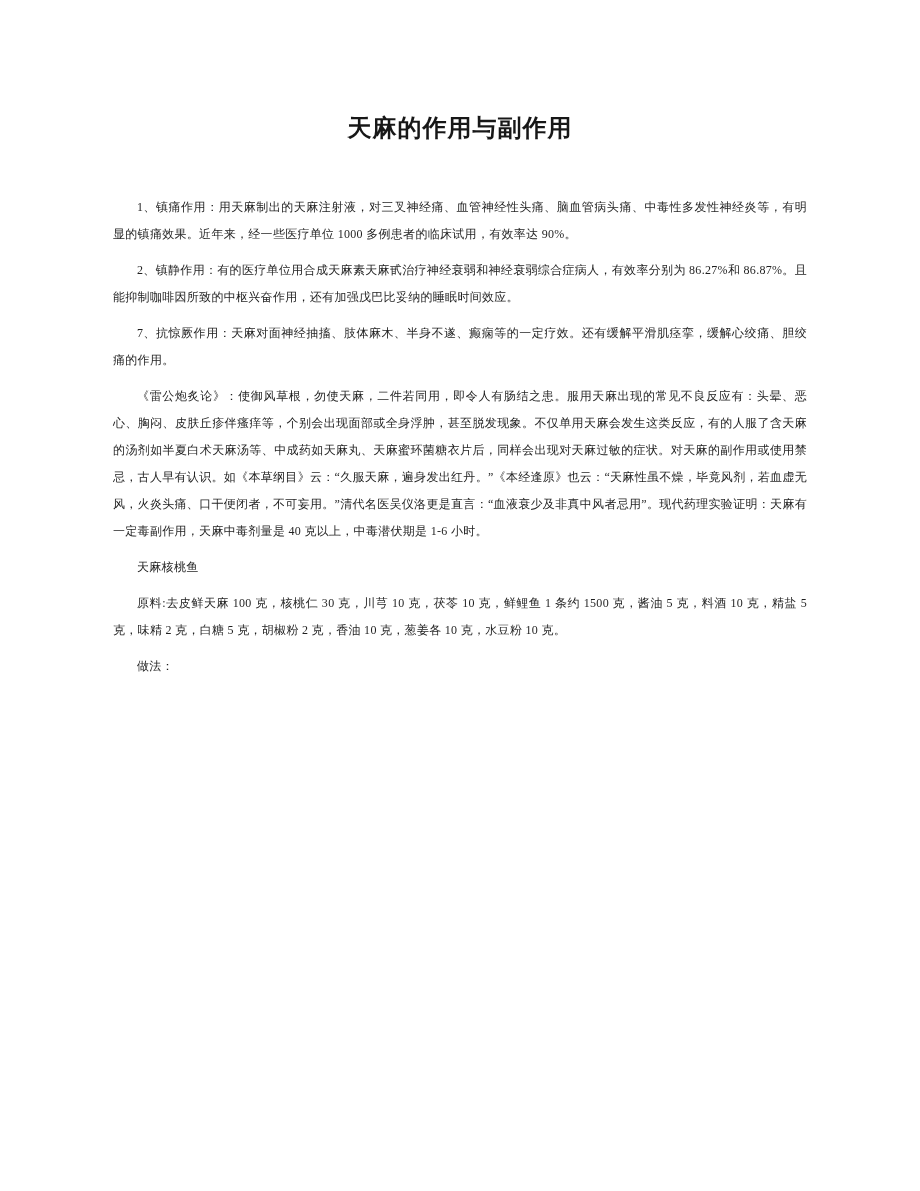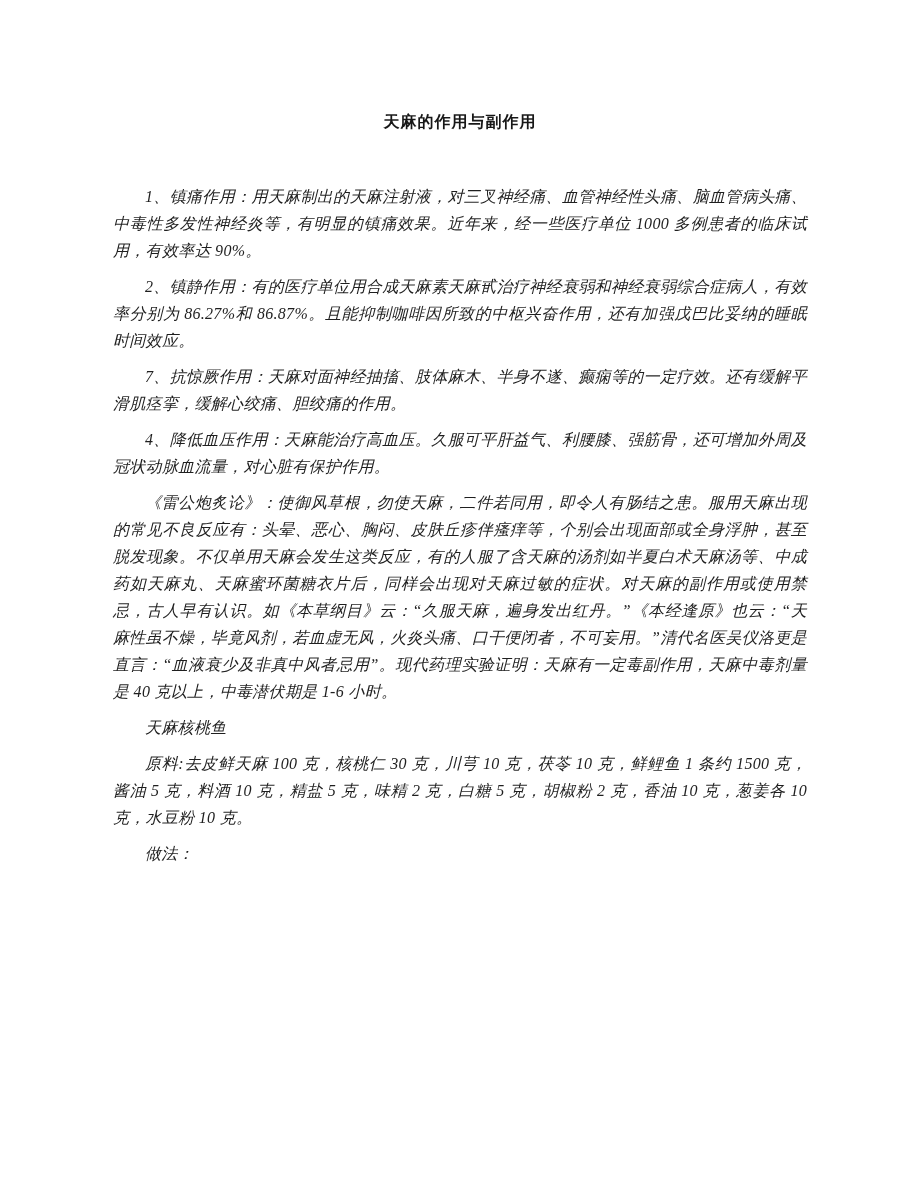--- a/index.html
+++ b/index.html
@@ -13,47 +13,45 @@
     height: 1191px;
     margin: 0 auto;
     background: #ffffff;
     overflow: hidden;
     font-family: "Liberation Serif", "DejaVu Serif", serif;
     color: #1f1f1f;
     box-sizing: border-box;
     padding: 112px 113px 0 113px;
   }
   .doc-title {
-    font-size: 16px;
+    font-size: 24px;
     font-weight: bold;
     text-align: center;
     letter-spacing: 1px;
     margin: 0 0 50px 0;
     color: #171717;
   }
   .doc-body p {
-    font-size: 16px;
+    font-size: 12px;
     line-height: 27px;
     text-align: justify;
     text-indent: 2em;
     margin: 0 0 9px 0;
     letter-spacing: 0.3px;
     word-break: break-all;
-    font-style: italic;
   }
 </style>
 </head>
 <body>
 
 <div class="page">
   <h1 class="doc-title">天麻的作用与副作用</h1>
 
   <div class="doc-body">
     <p>1、镇痛作用：用天麻制出的天麻注射液，对三叉神经痛、血管神经性头痛、脑血管病头痛、中毒性多发性神经炎等，有明显的镇痛效果。近年来，经一些医疗单位 1000 多例患者的临床试用，有效率达 90%。</p>
     <p>2、镇静作用：有的医疗单位用合成天麻素天麻甙治疗神经衰弱和神经衰弱综合症病人，有效率分别为 86.27%和 86.87%。且能抑制咖啡因所致的中枢兴奋作用，还有加强戊巴比妥纳的睡眠时间效应。</p>
     <p>7、抗惊厥作用：天麻对面神经抽搐、肢体麻木、半身不遂、癫痫等的一定疗效。还有缓解平滑肌痉挛，缓解心绞痛、胆绞痛的作用。</p>
-    <p>4、降低血压作用：天麻能治疗高血压。久服可平肝益气、利腰膝、强筋骨，还可增加外周及冠状动脉血流量，对心脏有保护作用。</p>
     <p>《雷公炮炙论》：使御风草根，勿使天麻，二件若同用，即令人有肠结之患。服用天麻出现的常见不良反应有：头晕、恶心、胸闷、皮肤丘疹伴瘙痒等，个别会出现面部或全身浮肿，甚至脱发现象。不仅单用天麻会发生这类反应，有的人服了含天麻的汤剂如半夏白术天麻汤等、中成药如天麻丸、天麻蜜环菌糖衣片后，同样会出现对天麻过敏的症状。对天麻的副作用或使用禁忌，古人早有认识。如《本草纲目》云：“久服天麻，遍身发出红丹。”《本经逢原》也云：“天麻性虽不燥，毕竟风剂，若血虚无风，火炎头痛、口干便闭者，不可妄用。”清代名医吴仪洛更是直言：“血液衰少及非真中风者忌用”。现代药理实验证明：天麻有一定毒副作用，天麻中毒剂量是 40 克以上，中毒潜伏期是 1-6 小时。</p>
     <p>天麻核桃鱼</p>
     <p>原料:去皮鲜天麻 100 克，核桃仁 30 克，川芎 10 克，茯苓 10 克，鲜鲤鱼 1 条约 1500 克，酱油 5 克，料酒 10 克，精盐 5 克，味精 2 克，白糖 5 克，胡椒粉 2 克，香油 10 克，葱姜各 10 克，水豆粉 10 克。</p>
     <p>做法：</p>
   </div>
 </div>
 
 </body></html>

